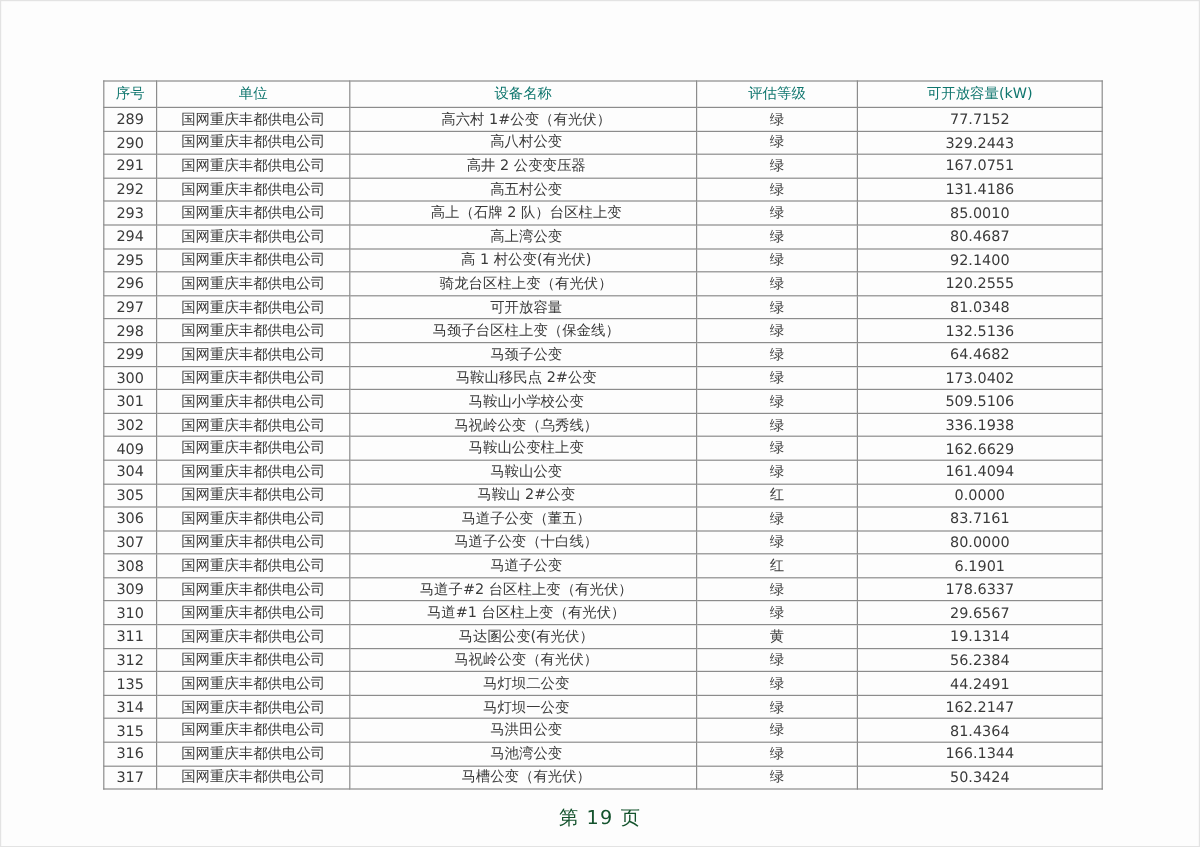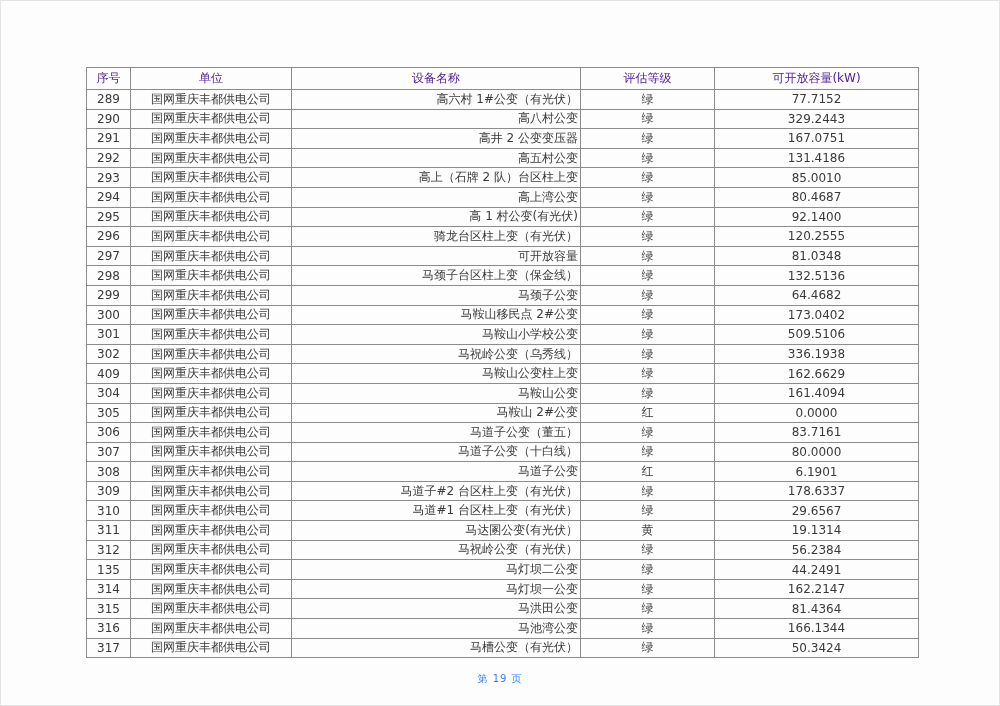--- a/index.html
+++ b/index.html
@@ -31,33 +31,33 @@
   .capacity-table col.c-capacity { width: 204px; }
   .capacity-table th, .capacity-table td {
     border: 1px solid #8c8c8c;
     text-align: center;
     vertical-align: middle;
     font-weight: normal;
     white-space: nowrap;
     overflow: hidden;
     padding: 0 2px;
   }
-  .capacity-table thead th { height: 22px; color: #4c1d95; }
+  .capacity-table thead th { height: 22px; color: #0f766e; }
   .capacity-table tbody td { height: 19.6px; }
   .capacity-table td.left {
-    text-align: right;
+    text-align: center;
     padding-left: 7px;
   }
   .page-footer {
     position: absolute;
     left: 0; right: 0;
     top: 671px;
     text-align: center;
-    font-size: 10px;
-    color: #3b82f6;
+    font-size: 16px;
+    color: #14532d;
     letter-spacing: 1px;
   }
 </style>
 </head>
 <body>
 
 <div class="page">
 
   <table class="capacity-table">
     <colgroup>

